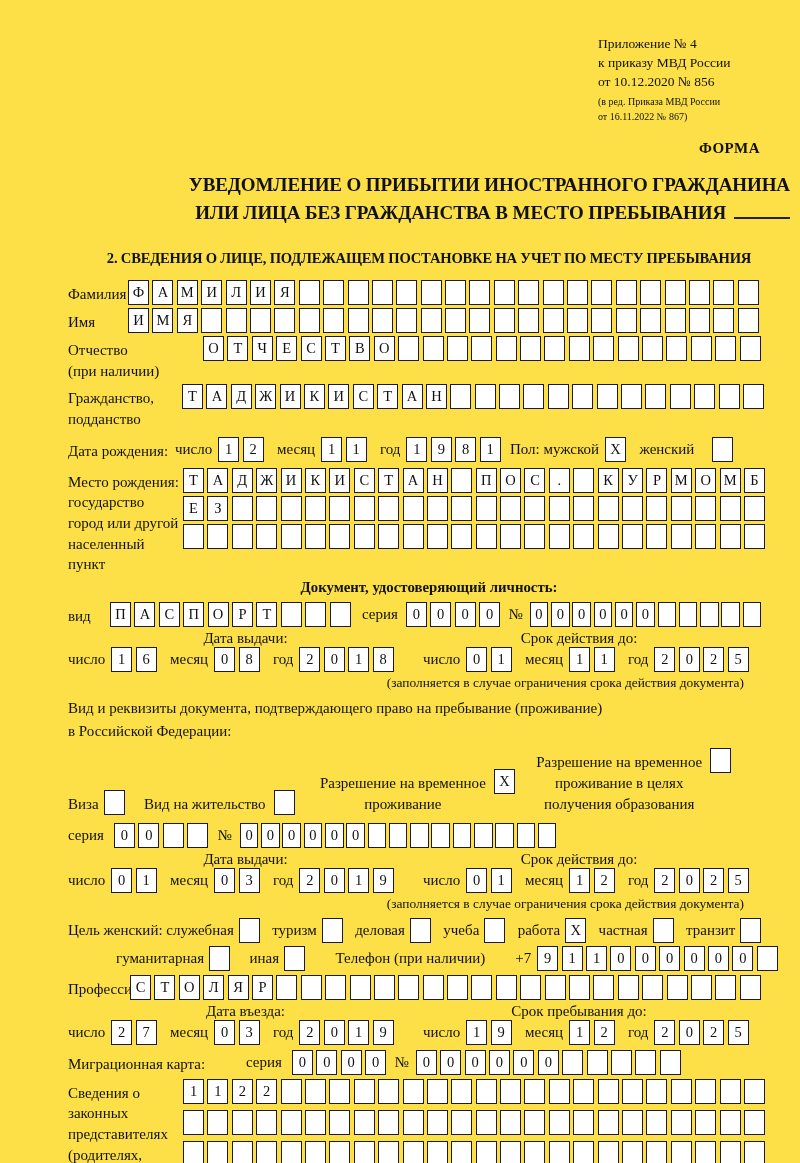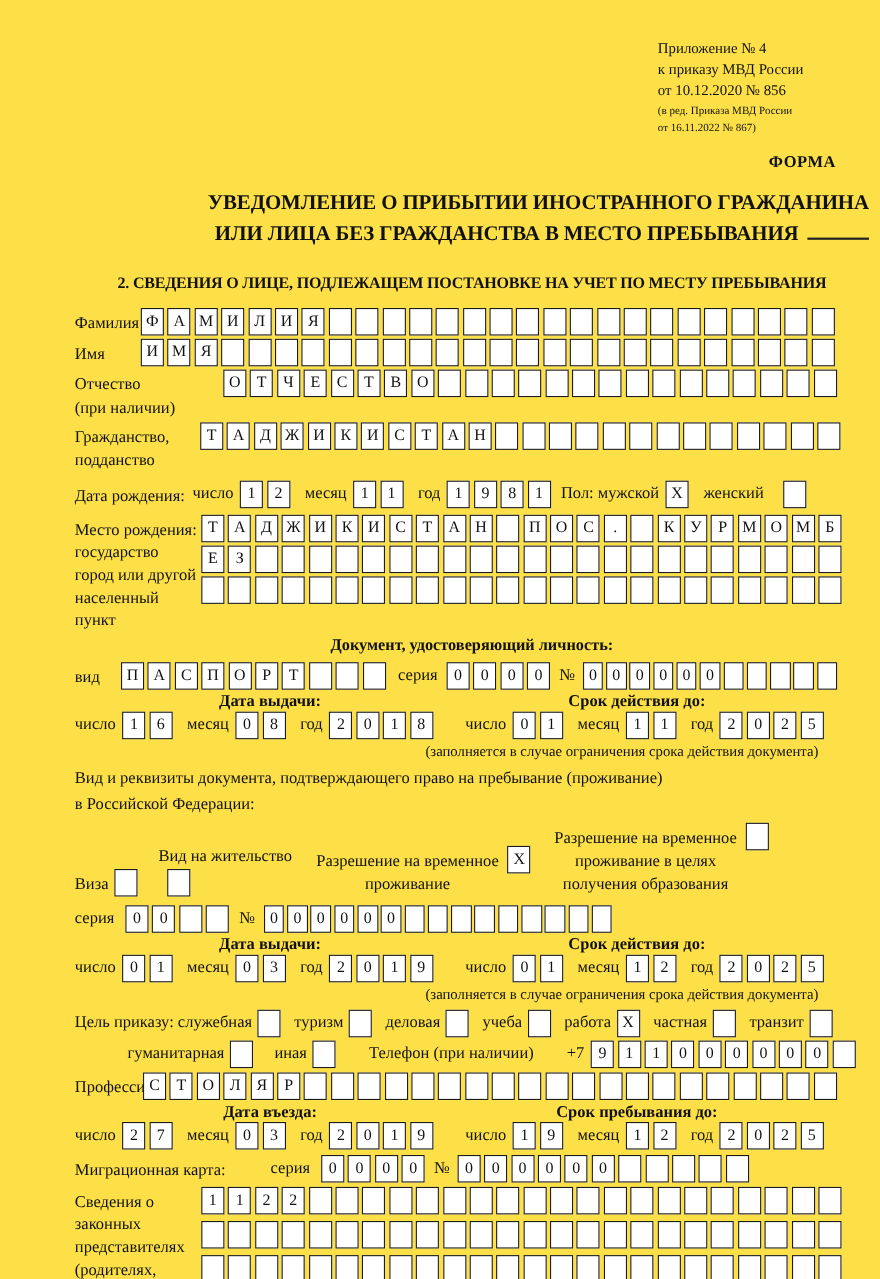--- a/index.html
+++ b/index.html
@@ -25,21 +25,21 @@
   .w-fam{width:60px;} .w-pat{width:135px;} .w-cit{width:114px;} .w-mesto{width:115px;}
   .w-vid{width:42px;} .w-prof{width:62px;} .w-mig{width:178px;} .w-rep{width:115px;}
 
   .t{padding-top:4px;}
   .dg{display:flex;align-items:flex-start;}
   .dg .t{margin-right:6px;}
   .gap-l{margin-left:10px;}
   .doc-head{text-align:center;font-weight:bold;font-size:14.8px;margin:4px 0 6px 0;}
   .col-l{width:355px;display:flex;align-items:flex-start;}
   .col-r{display:flex;align-items:flex-start;}
-  .heads{display:flex;margin-top:2px;font-weight:bold;}
+  .heads{display:flex;margin-top:2px;}
   .heads .h1{width:355px;text-align:center;}
   .heads .h2{flex:1;text-align:center;padding-right:55px;}
   .note{font-size:13.4px;text-align:right;padding-right:46px;margin:1px 0 6px 0;}
   .intro{margin-top:6px;line-height:1.55;}
   .opts{display:flex;align-items:flex-end;margin-top:4px;margin-bottom:8px;}
   .opt{display:flex;align-items:flex-start;}
   .opt .ol{text-align:center;line-height:1.4;padding-top:4px;}
   .opt .cells{margin-left:8px;}
   .inline-opt{display:flex;align-items:flex-start;}
   .inline-opt .t{margin-right:5px;}
@@ -413,21 +413,21 @@
     <div>в Российской Федерации:</div>
   </div>
 
   <div class="opts">
     <div class="opt">
       <div class="ol">Виза</div>
       <div class="cells" style="margin-left:5px;">
           <span class="cell"></span>
         </div>
     </div>
-    <div class="opt" style="margin-left:16px;flex-direction:column;">
+    <div class="opt" style="margin-left:16px;">
       <div class="ol">Вид на жительство</div>
       <div class="cells">
           <span class="cell"></span>
         </div>
     </div>
     <div class="opt" style="margin-left:22px;">
       <div class="ol">
         <div>Разрешение на временное</div>
         <div>проживание</div>
       </div>
@@ -520,21 +520,21 @@
             <span class="cell">2</span>
             <span class="cell">5</span>
           </span>
       </div>
     </div>
   </div>
   <div class="note">(заполняется в случае ограничения срока действия документа)</div>
 
   <div class="row" style="margin-top:2px;">
     <div class="inline-opt">
-      <span class="t">Цель приказу: служебная</span>
+      <span class="t">Цель женский: служебная</span>
       <span class="cells">
           <span class="cell"></span>
         </span>
     </div>
     <div class="inline-opt">
       <span class="t">туризм</span>
       <span class="cells">
           <span class="cell"></span>
         </span>
     </div>

